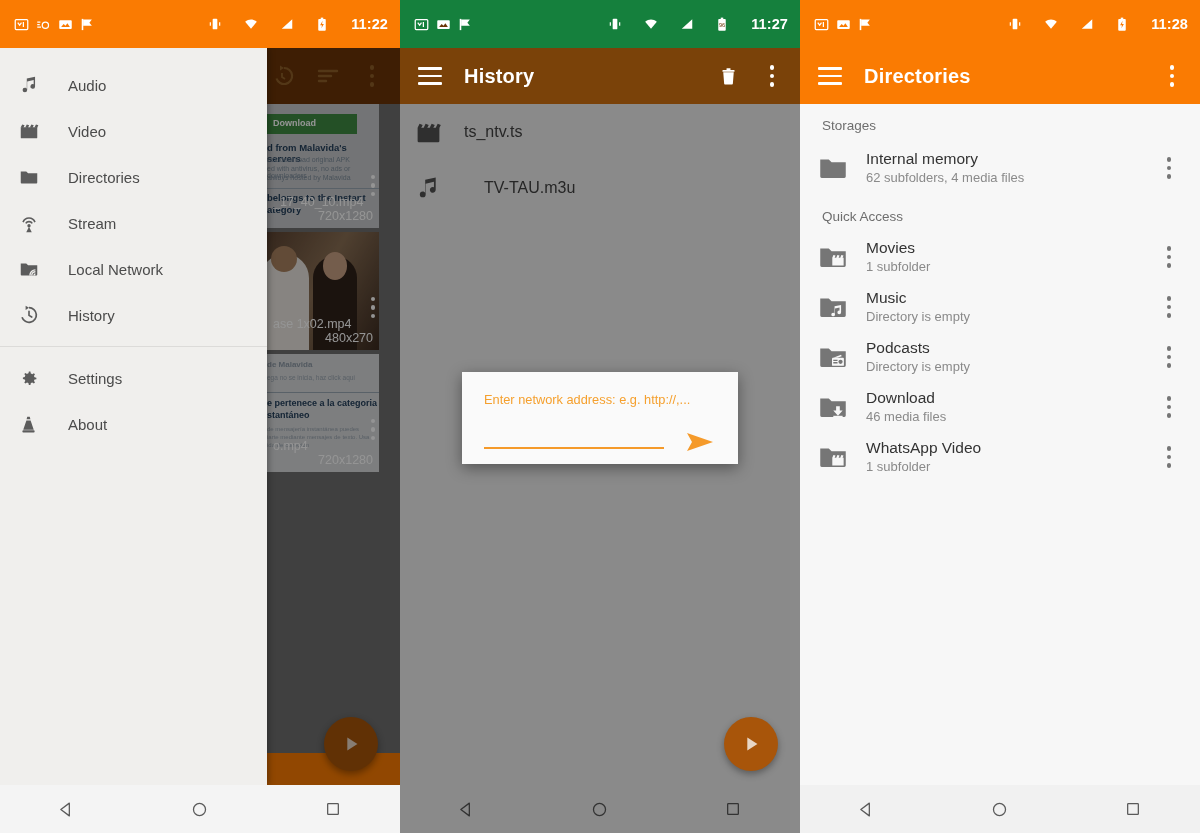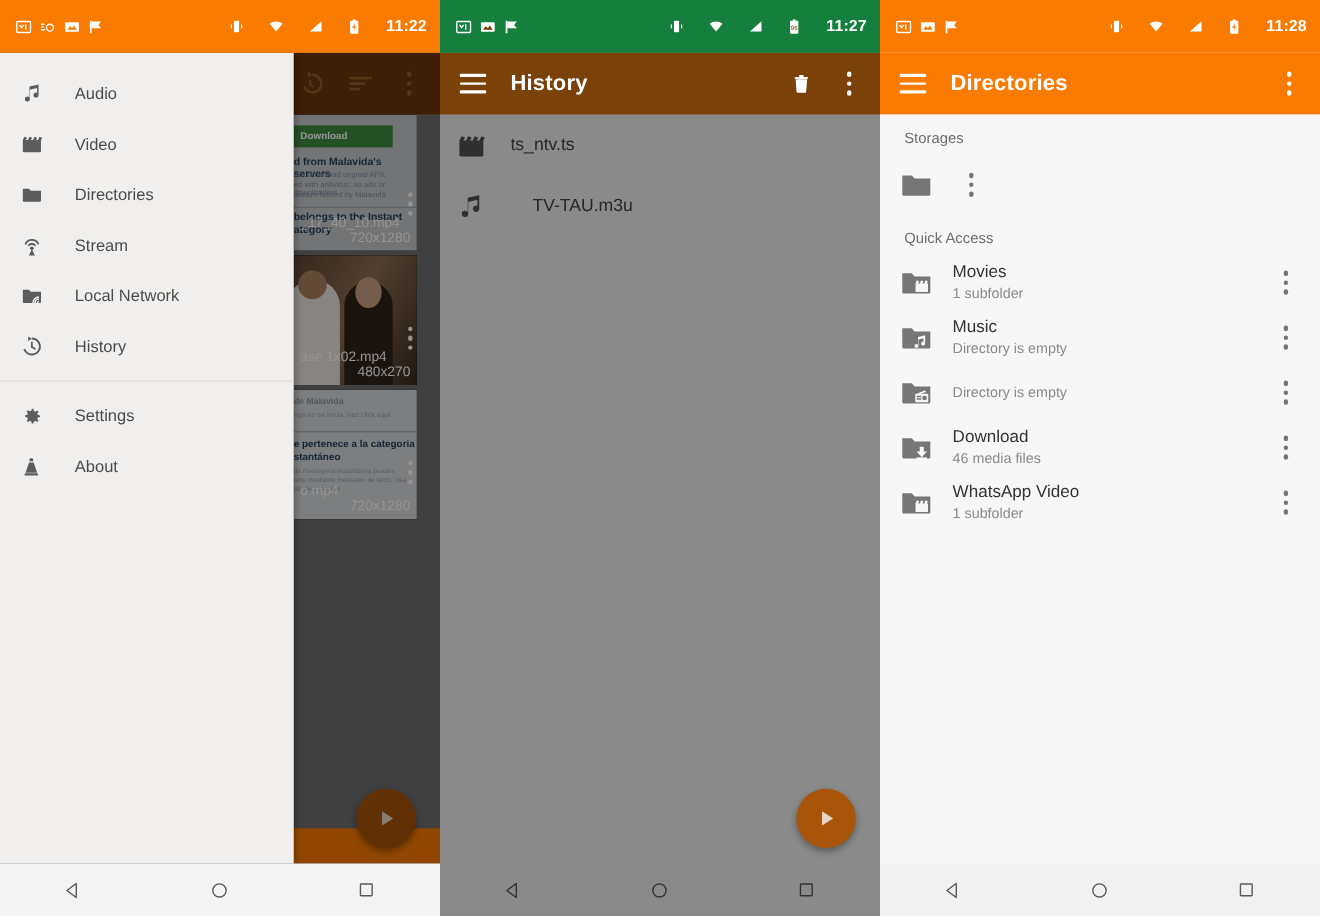--- a/index.html
+++ b/index.html
@@ -475,20 +475,31 @@
             <circle cx="12" cy="12" r="8.5" fill="none" stroke="#333" stroke-width="1.8"></circle>
           </svg>
       </div>
       <div class="nav-btn">
         <svg width="16" height="16" viewBox="0 0 24 24">
             <rect x="4" y="4" width="16" height="16" rx="1" fill="none" stroke="#333" stroke-width="1.9"></rect>
           </svg>
       </div>
     </div>
 
+    <div class="dialog">
+      <div class="dlg-hint">Enter network address: e.g. http://,...</div>
+      <div class="dlg-row">
+        <div class="dlg-input"></div>
+        <div class="dlg-send">
+          <svg width="32" height="24" viewBox="0 0 32 24">
+              <path d="M3 3l26 9-26 9 5-9z" fill="#f59a2a"></path>
+            </svg>
+        </div>
+      </div>
+    </div>
   </div>
 
   <div class="panel panel-3">
     <div class="p3-root"></div>
 
     <div class="statusbar" style="background:#fa7b02;">
       <div class="sb-left">
         <svg class="sb-ico" width="15" height="15" viewBox="0 0 24 24">
             <rect x="2" y="4" width="20" height="16" rx="1.5" fill="none" stroke="#fff" stroke-width="2"></rect>
             <path d="M6 9l3 4 3-4" fill="none" stroke="#fff" stroke-width="2"></path>
@@ -543,20 +554,24 @@
       </div>
     </div>
 
     <div class="content">
       <div class="section-label">Storages</div>
       <div class="row" style="height:54px;">
         <span class="row-ico" style="color:#767676;">
           <svg width="34" height="34" viewBox="0 0 24 24">
               <path d="M3 6h6l2 2h10v10a1 1 0 0 1-1 1H4a1 1 0 0 1-1-1z" fill="currentColor"></path>
             </svg>
+        </span>
+        <span class="row-text">
+          <span class="row-title">Internal memory</span>
+          <span class="row-sub">62 subfolders, 4 media files</span>
         </span>
         <span class="row-more">
             <span class="kebab">
               <i></i>
               <i></i>
               <i></i>
             </span>
           </span>
       </div>
 
@@ -607,20 +622,21 @@
         <span class="row-ico" style="color:#767676;">
           <svg width="34" height="34" viewBox="0 0 24 24">
               <path d="M3 6h6l2 2h10v10a1 1 0 0 1-1 1H4a1 1 0 0 1-1-1z" fill="currentColor"></path>
               <rect x="11.3" y="12.6" width="8.4" height="5.6" rx=".6" fill="#f7f7f7"></rect>
               <path d="M12.2 12.6l5.5-2.2.4 1.1-3 1.1z" fill="#f7f7f7"></path>
               <circle cx="17.3" cy="15.4" r="1.5" fill="#767676"></circle>
               <path d="M12.2 14h3v.9h-3zM12.2 15.6h3v.9h-3z" fill="#767676"></path>
             </svg>
         </span>
         <span class="row-text">
+          <span class="row-title">Podcasts</span>
           <span class="row-sub">Directory is empty</span>
         </span>
         <span class="row-more">
             <span class="kebab">
               <i></i>
               <i></i>
               <i></i>
             </span>
           </span>
       </div>

